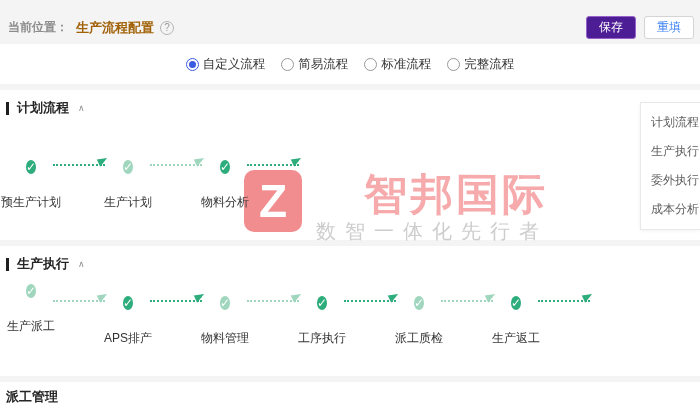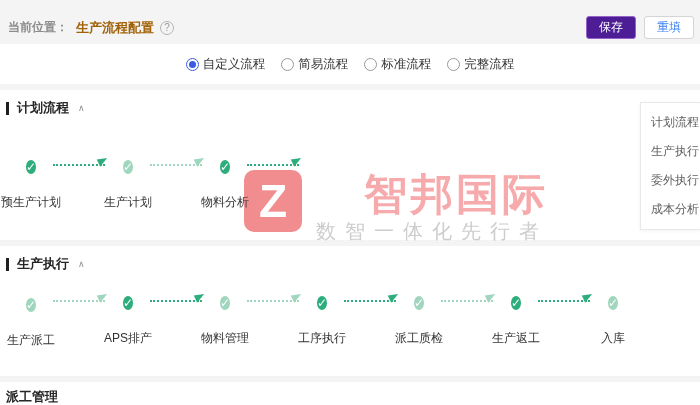--- a/index.html
+++ b/index.html
@@ -133,21 +133,21 @@
   </div>
 </div>
 
 <div class="card card-exec">
   <div class="sec-head">
     <span class="sec-bar"></span>
     <span class="sec-title">生产执行</span>
     <span class="caret-icon"></span>
   </div>
   <div class="flow">
-    <div class="flow-item light" style="left:-1px;top:48px">
+    <div class="flow-item light" style="left:-1px;top:34px">
       <span class="circle"></span>
       <span class="flow-label">生产派工</span>
     </div>
     <div class="arrow light" style="left:53px;top:54px;width:52px"></div>
     <div class="flow-item dark" style="left:96px;top:46px">
       <span class="circle"></span>
       <span class="flow-label">APS排产</span>
     </div>
     <div class="arrow dark" style="left:150px;top:54px;width:52px"></div>
     <div class="flow-item light" style="left:193px;top:46px">
@@ -163,24 +163,20 @@
     <div class="flow-item light" style="left:387px;top:46px">
       <span class="circle"></span>
       <span class="flow-label">派工质检</span>
     </div>
     <div class="arrow light" style="left:441px;top:54px;width:52px"></div>
     <div class="flow-item dark" style="left:484px;top:46px">
       <span class="circle"></span>
       <span class="flow-label">生产返工</span>
     </div>
     <div class="arrow dark" style="left:538px;top:54px;width:52px"></div>
-    <div class="flow-item light" style="left:581px;top:46px">
-      <span class="circle"></span>
-      <span class="flow-label">入库</span>
-    </div>
   </div>
 </div>
 
 <div class="card card-dispatch">
   <div class="sec-head">
     <span class="sec-title">派工管理</span>
   </div>
 </div>
 
 <div class="watermark">

